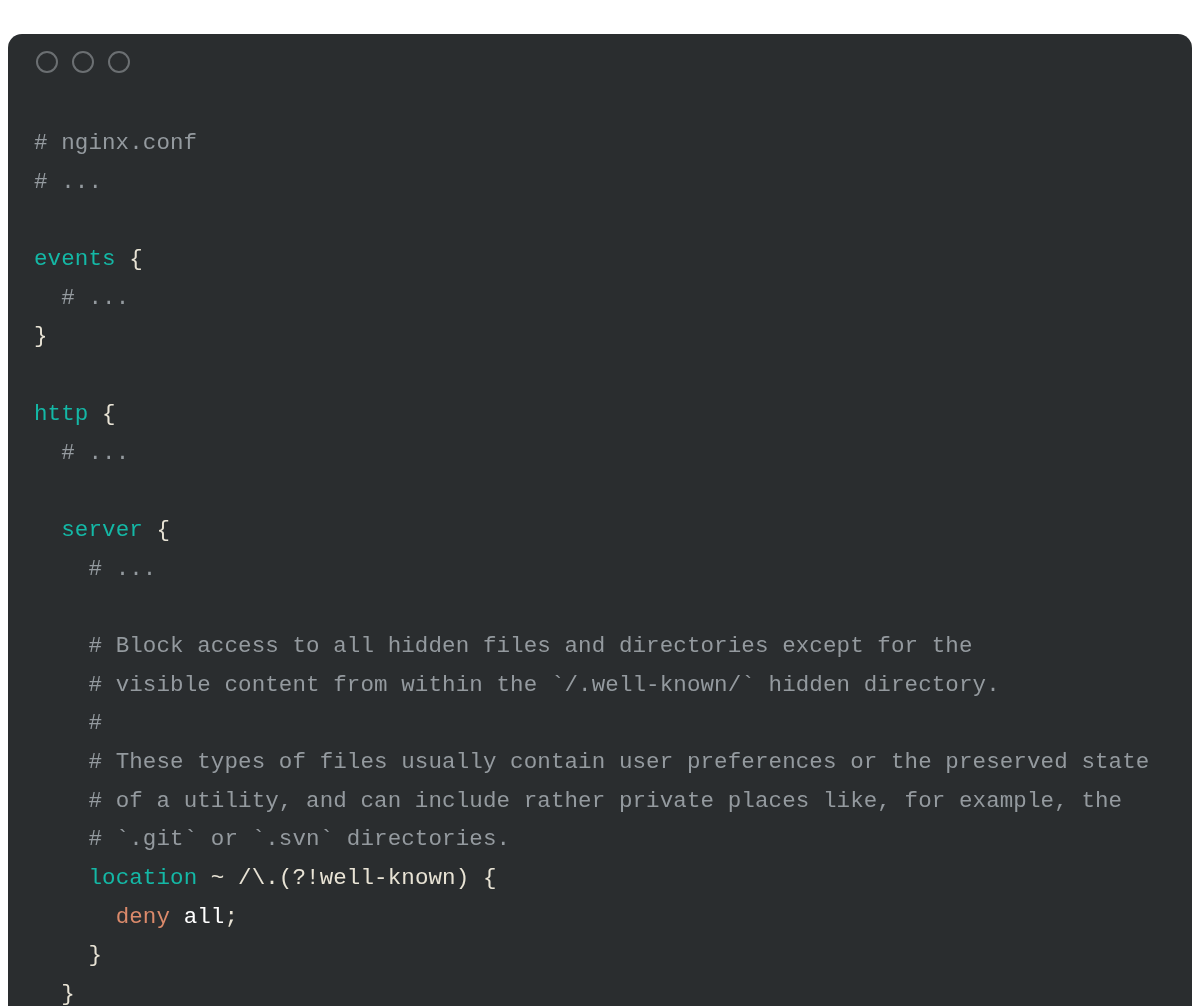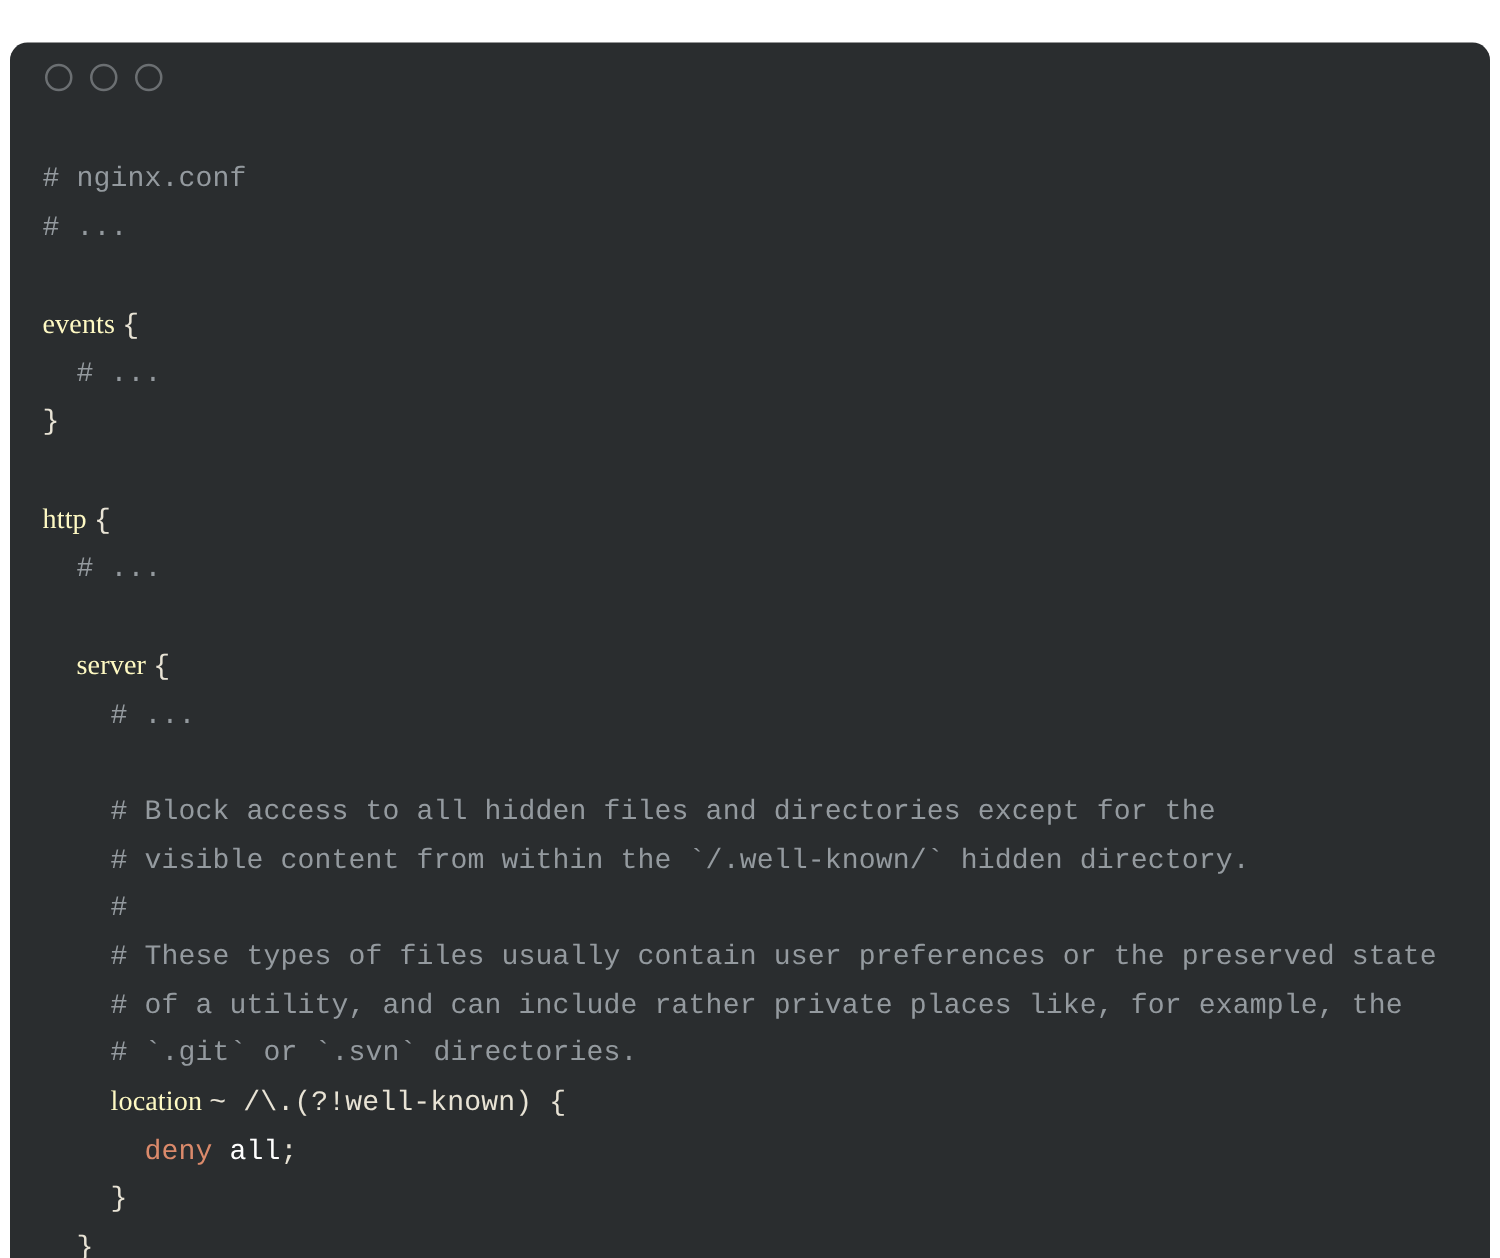--- a/index.html
+++ b/index.html
@@ -29,21 +29,21 @@
   }
   .code {
     padding: 34px 26px 26px 26px;
     font-size: 22.5px;
     line-height: 1.72;
     white-space: pre;
     color: #e8e3d5;
     letter-spacing: 0.1px;
   }
   .tok-comment { color: #949a9f; }
-  .tok-keyword { color: #fef9c3; font-family: Liberation Serif, serif; }
+  .tok-keyword { color: #14b8a6; }
   .tok-brace   { color: #e8e3d5; }
   .tok-plain   { color: #ffffff; }
   .tok-regex   { color: #e8e3d5; text-align: right; }
   .tok-dir     { color: #db8a6b; text-align: center; }
   .tok-semi    { color: #e8e3d5; }
 </style>
 </head>
 <body>
 
 <div class="window">

